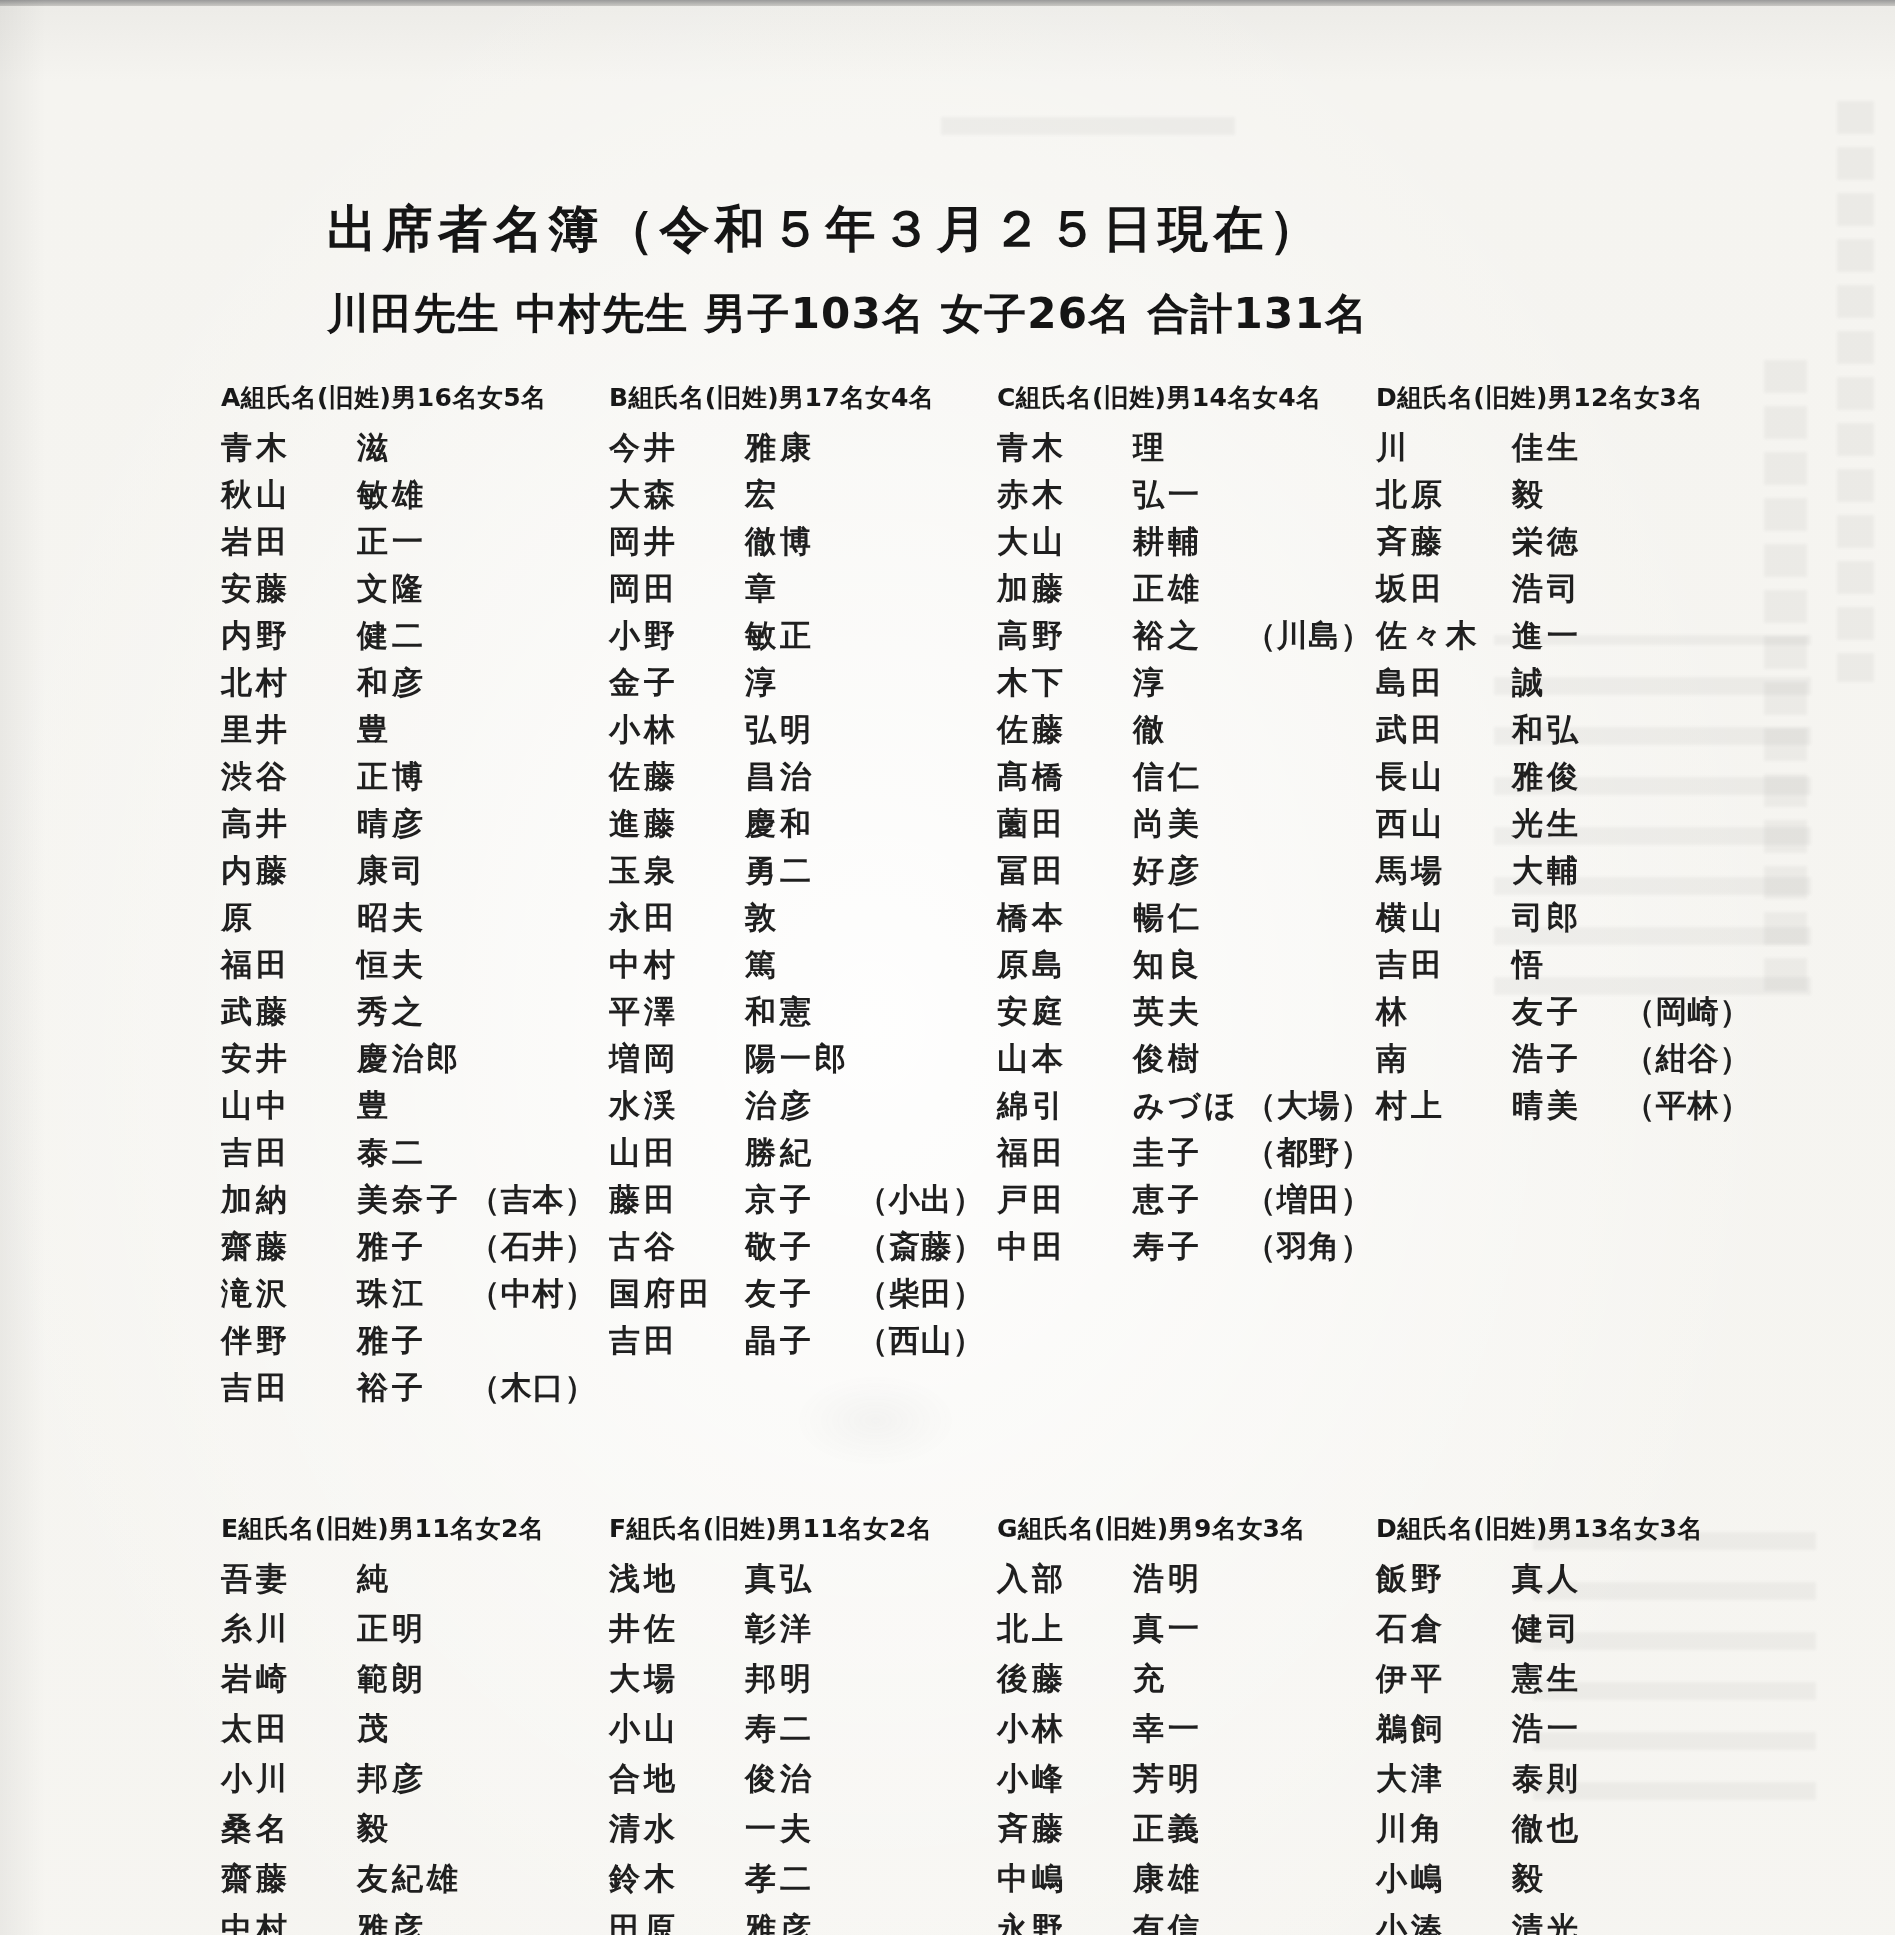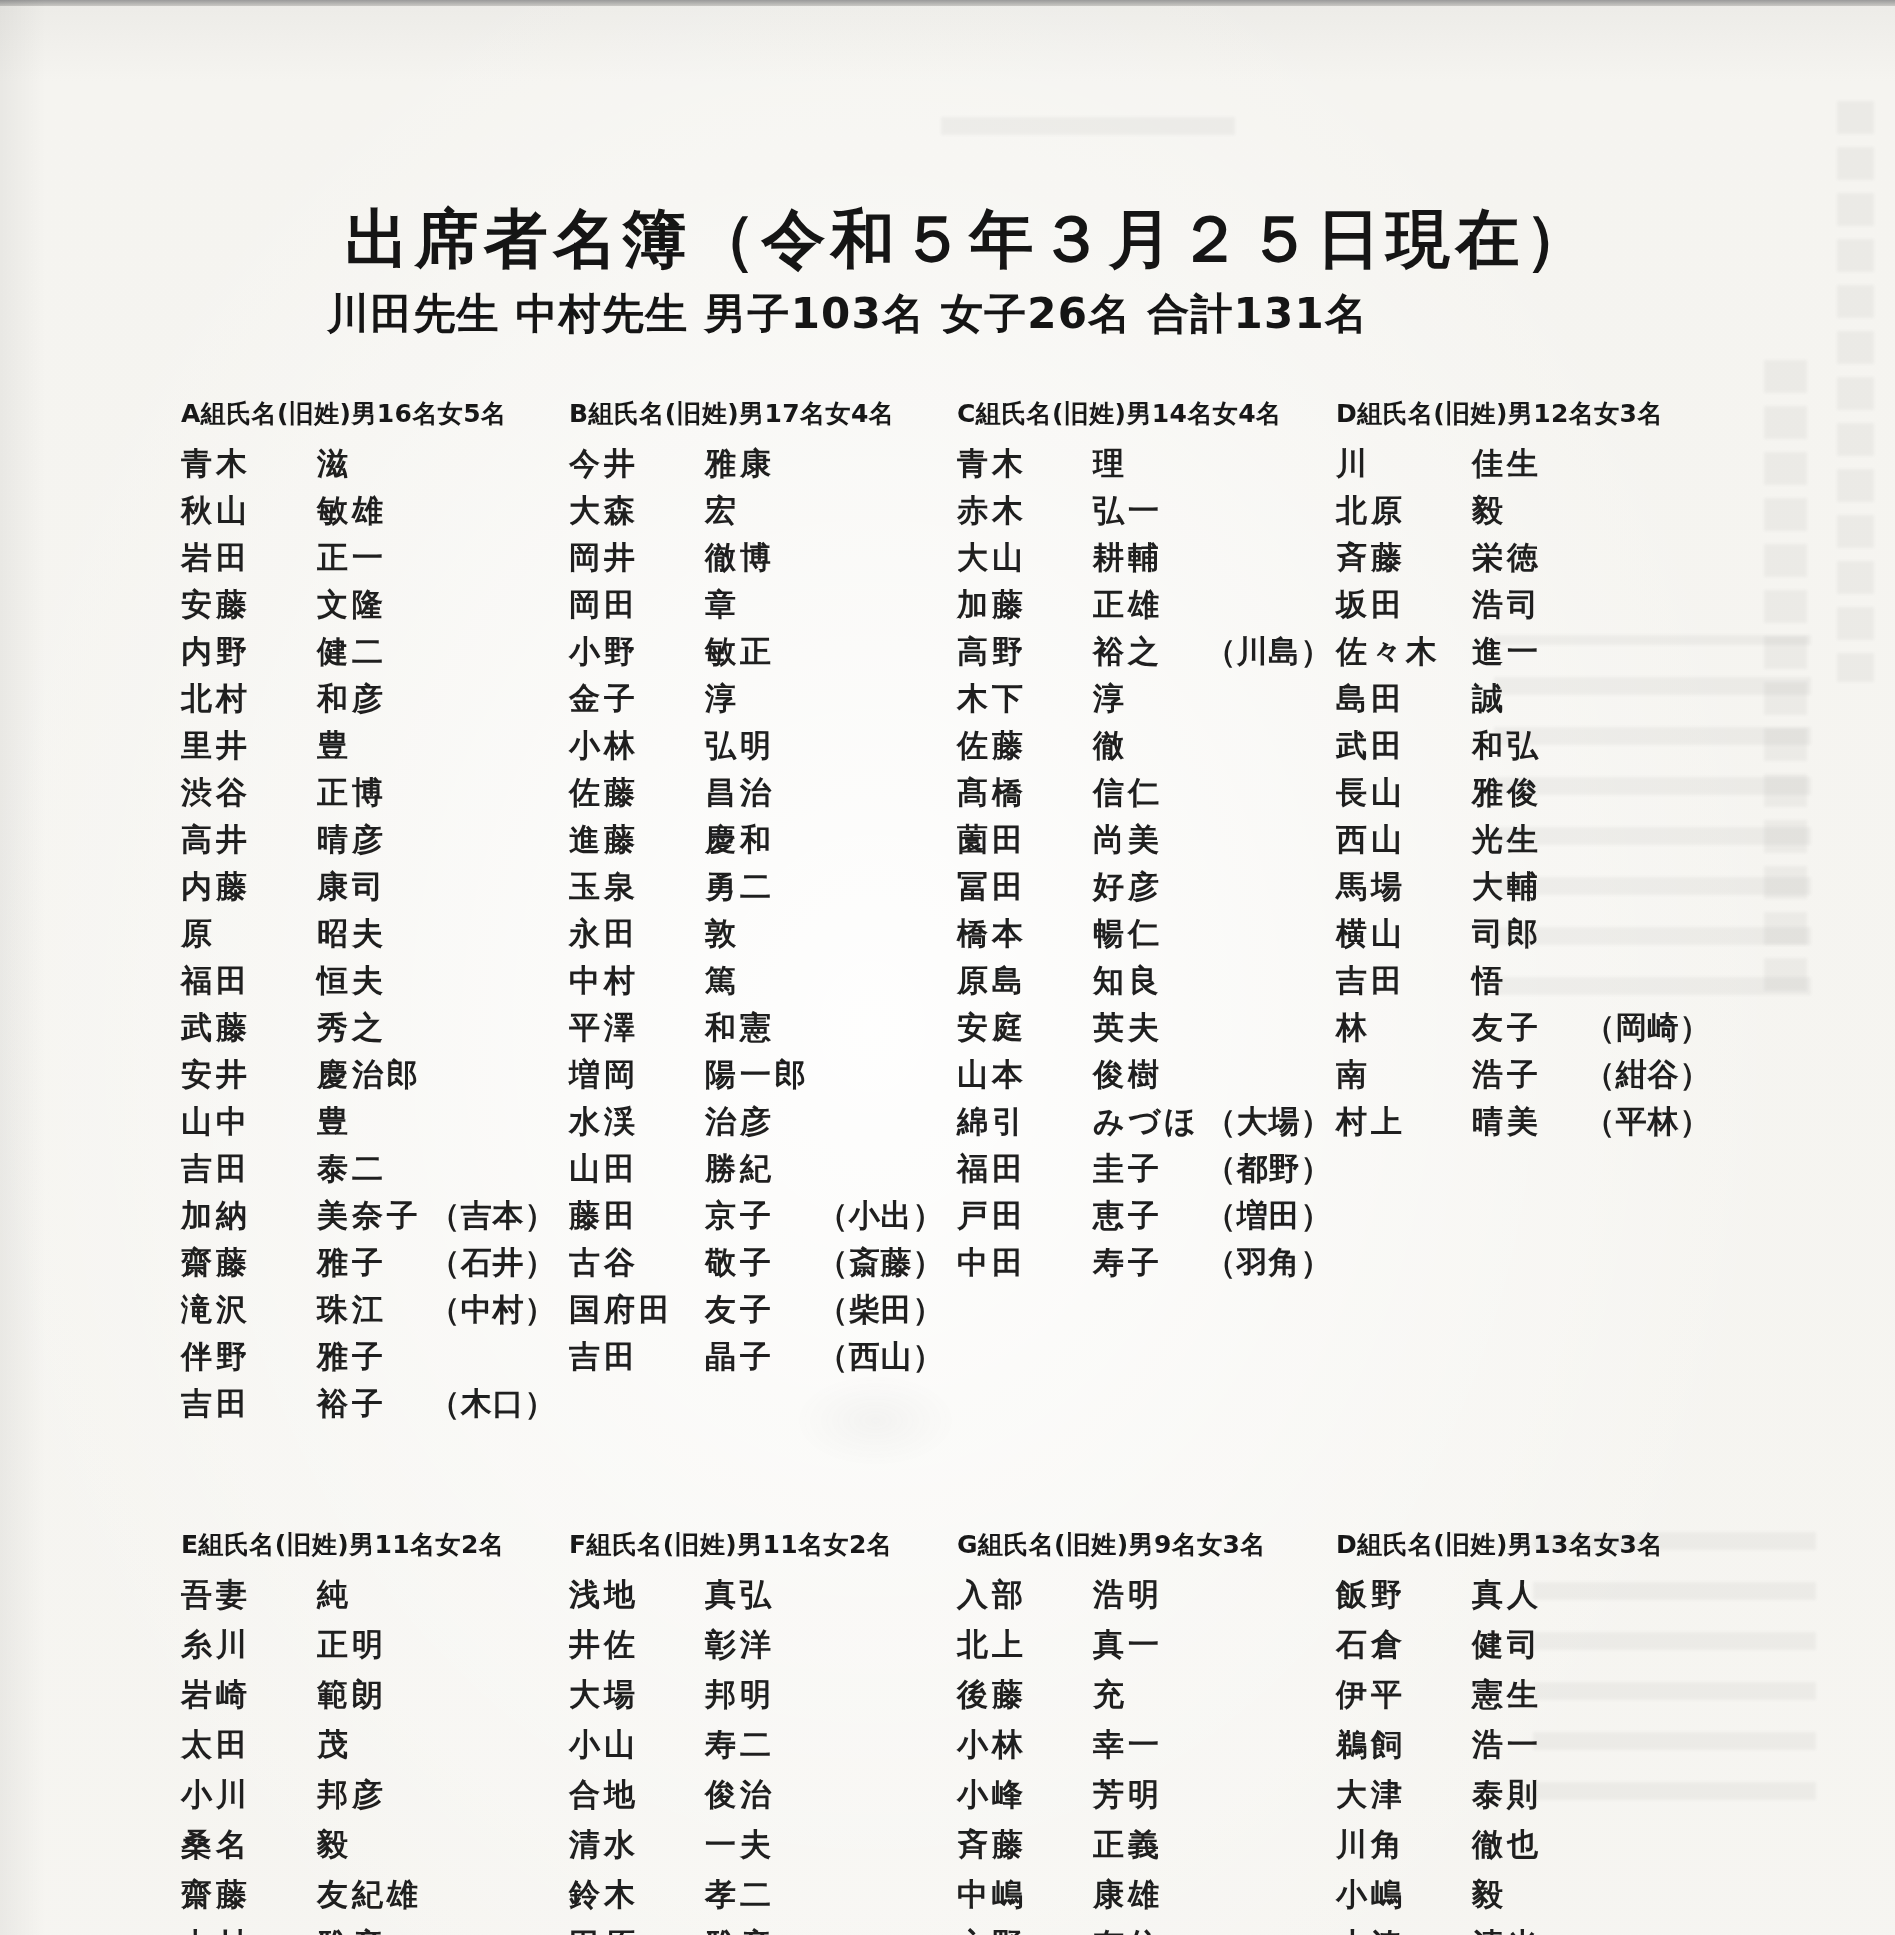--- a/index.html
+++ b/index.html
@@ -39,35 +39,35 @@
     background: repeating-linear-gradient(180deg, #555 0 33px, transparent 33px 46px);
   }
   .ghost.hlines {
     background: repeating-linear-gradient(0deg, #555 0 18px, transparent 18px 50px);
   }
   .ghost.blob {
     background: radial-gradient(closest-side, #777, transparent);
   }
 
   .title-line1 {
-    position: absolute; left: 345px; top: 196px;
-    font-size: 64px; font-weight: 700; letter-spacing: 5.4px;
+    position: absolute; left: 327px; top: 196px;
+    font-size: 50px; font-weight: 700; letter-spacing: 5.4px;
     white-space: nowrap; color: #151515;
   }
   .title-line2 {
     position: absolute; left: 327px; top: 286px;
     font-size: 42px; font-weight: 700; letter-spacing: 1.2px;
     white-space: nowrap; color: #151515;
   }
 
   .section { position: absolute; left: 0; width: 100%; }
   .section.upper { top: 381px; }
   .section.lower { top: 1512px; }
 
-  .group { position: absolute; top: 16px; width: 391px; }
+  .group { position: absolute; top: 0; width: 391px; margin-left: 40px; }
   .group-header {
     font-size: 25px; font-weight: 700; letter-spacing: 0.4px;
     white-space: nowrap; color: #181818;
     margin-bottom: 20px;
     height: 30px;
   }
   .group-rows { }
   .roster-row {
     display: flex; align-items: flex-start;
     font-size: 31px; font-weight: 700; line-height: 1.06;

